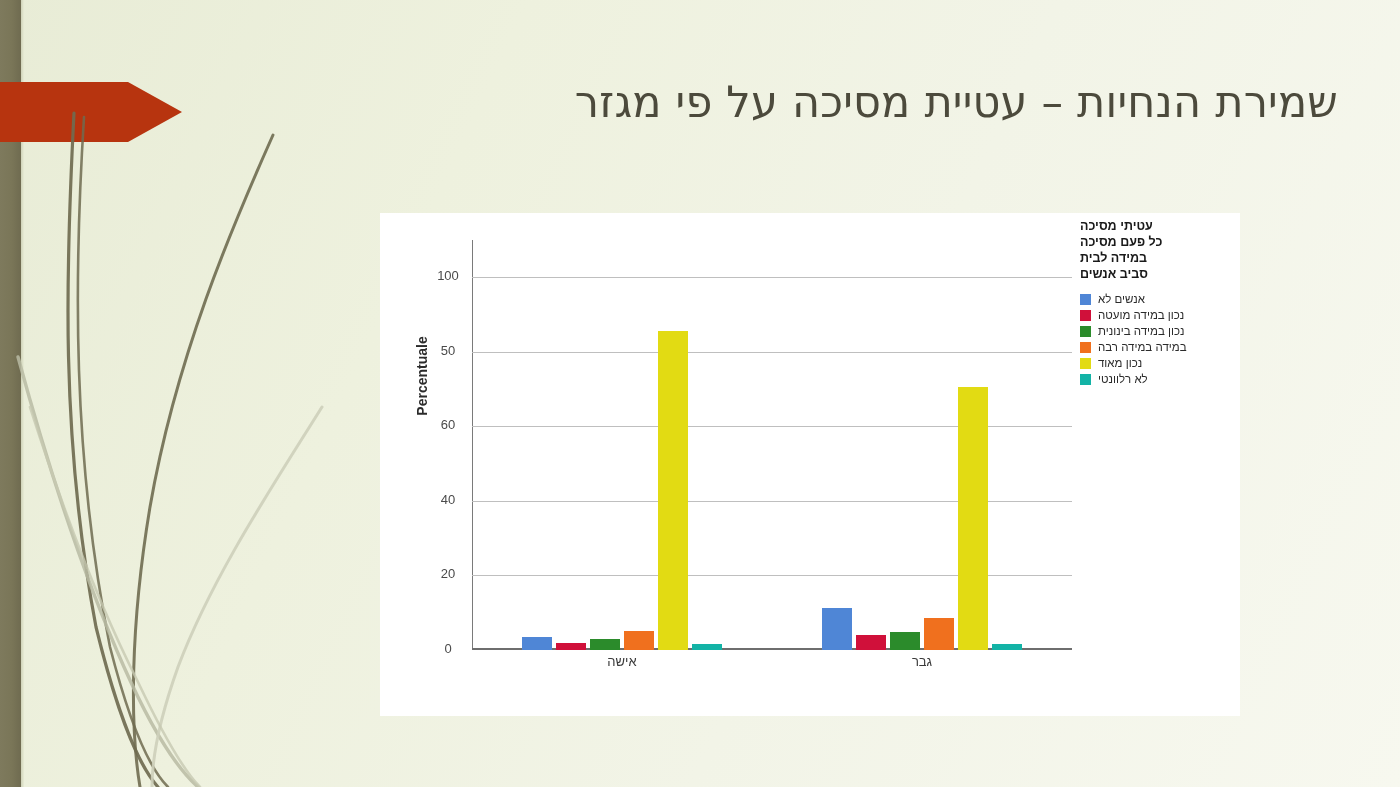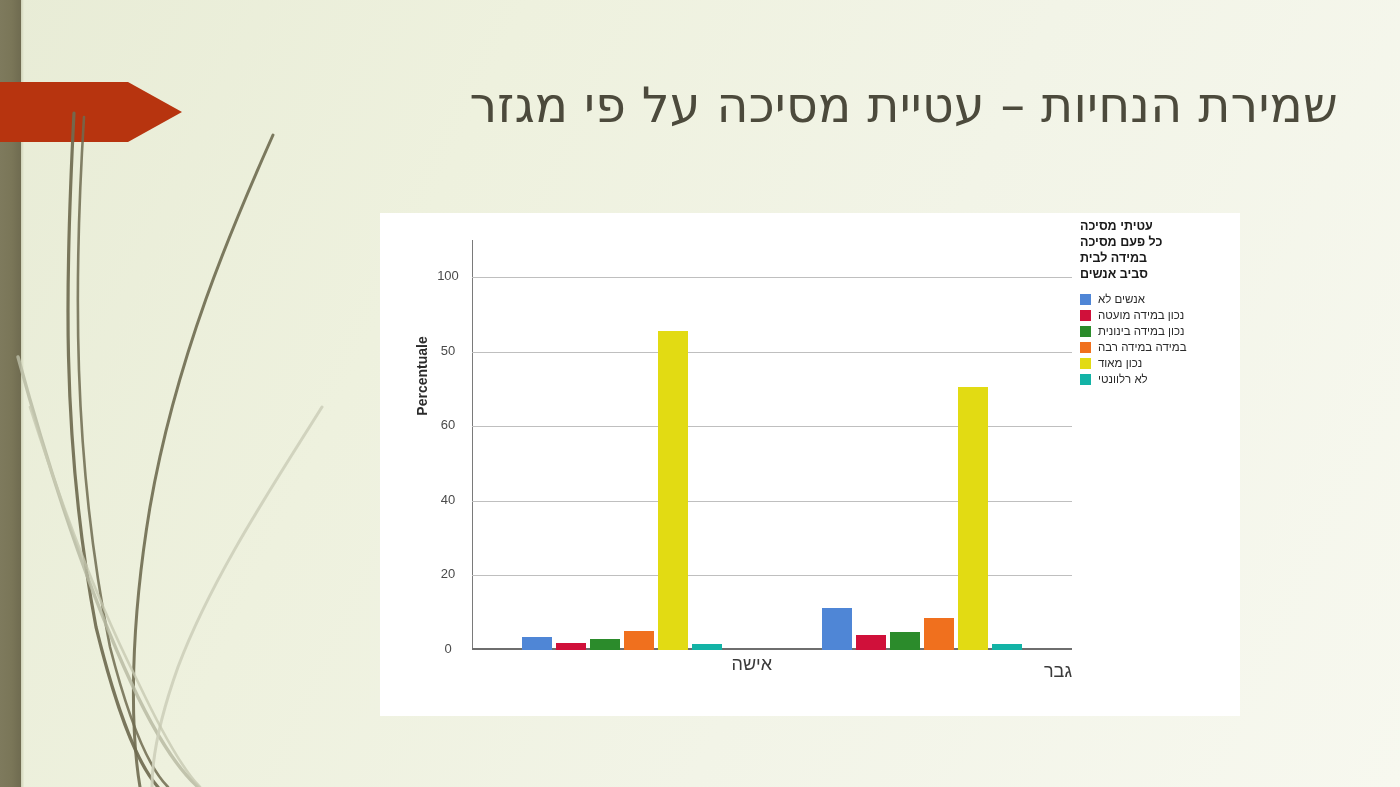--- a/index.html
+++ b/index.html
@@ -34,21 +34,21 @@
   .arrow-banner svg{display:block;}
 
   
   .grass{position:absolute;left:0;bottom:0;width:330px;height:680px;pointer-events:none;}
   .grass svg{display:block;}
 
   
   .slide-title{
     position:absolute;right:62px;top:78px;
     width:940px;text-align:right;direction:rtl;
-    font-size:49px;line-height:1.15;font-weight:400;
+    font-size:43px;line-height:1.15;font-weight:400;
     color:#4c4a3c;
     font-family:"DejaVu Sans","Liberation Sans",sans-serif;
     letter-spacing:.2px;
   }
 
   
   .chart-panel{
     position:absolute;left:380px;top:213px;width:860px;height:503px;
     background:#ffffff;
   }
@@ -81,22 +81,22 @@
   .axis-y{
     position:absolute;left:0;top:0;width:1px;height:410px;background:#7a7a7a;
   }
   .axis-x{
     position:absolute;left:0;bottom:0;width:600px;height:2px;background:#6e6e6e;
   }
 
   
   .bar{position:absolute;bottom:0;}
   .group-label{
-    position:absolute;top:414px;font-size:18px;color:#3a3a3a;
-    direction:rtl;
+    position:absolute;top:414px;font-size:13px;color:#3a3a3a;
+    text-align:center;direction:rtl;
   }
 
   
   .x-axis-title{
     position:absolute;left:92px;top:478px;width:600px;text-align:center;
     font-size:13px;font-weight:bold;color:#2b2b2b;direction:rtl;
   }
 
   
   .legend{
@@ -176,21 +176,21 @@
           <div class="bar" title="נכון במידה רבה: 5.2" style="left: 152px; width: 30px; height: 19.3818px; background: rgb(240, 112, 30);"></div>
           <div class="bar" title="נכון מאוד: 85.5" style="left: 186px; width: 30px; height: 318.682px; background: rgb(226, 219, 19);"></div>
           <div class="bar" title="לא רלוונטי: 1.5" style="left: 220px; width: 30px; height: 5.59091px; background: rgb(19, 179, 166);"></div>
           <div class="group-label" style="left: 0px; width: 300px;">אישה</div>
           <div class="bar" title="בכלל לא: 11.2" style="left: 350px; width: 30px; height: 41.7455px; background: rgb(79, 134, 214);"></div>
           <div class="bar" title="נכון במידה מועטה: 4" style="left: 384px; width: 30px; height: 14.9091px; background: rgb(208, 16, 58);"></div>
           <div class="bar" title="נכון במידה בינונית: 4.8" style="left: 418px; width: 30px; height: 17.8909px; background: rgb(43, 139, 43);"></div>
           <div class="bar" title="נכון במידה רבה: 8.6" style="left: 452px; width: 30px; height: 32.0545px; background: rgb(240, 112, 30);"></div>
           <div class="bar" title="נכון מאוד: 70.5" style="left: 486px; width: 30px; height: 262.773px; background: rgb(226, 219, 19);"></div>
           <div class="bar" title="לא רלוונטי: 1.6" style="left: 520px; width: 30px; height: 5.96364px; background: rgb(19, 179, 166);"></div>
-          <div class="group-label" style="left: 300px; width: 300px; margin-top: 7px;">גבר</div>
+          <div class="group-label" style="left: 300px; width: 300px;">גבר</div>
         </div>
 
 
       <div class="legend">
         <div class="legend-title" id="legend-title">
             <div>עטיתי מסיכה</div>
             <div>כל פעם מסיכה</div>
             <div>במידה לבית</div>
             <div>סביב אנשים</div>
           </div>

